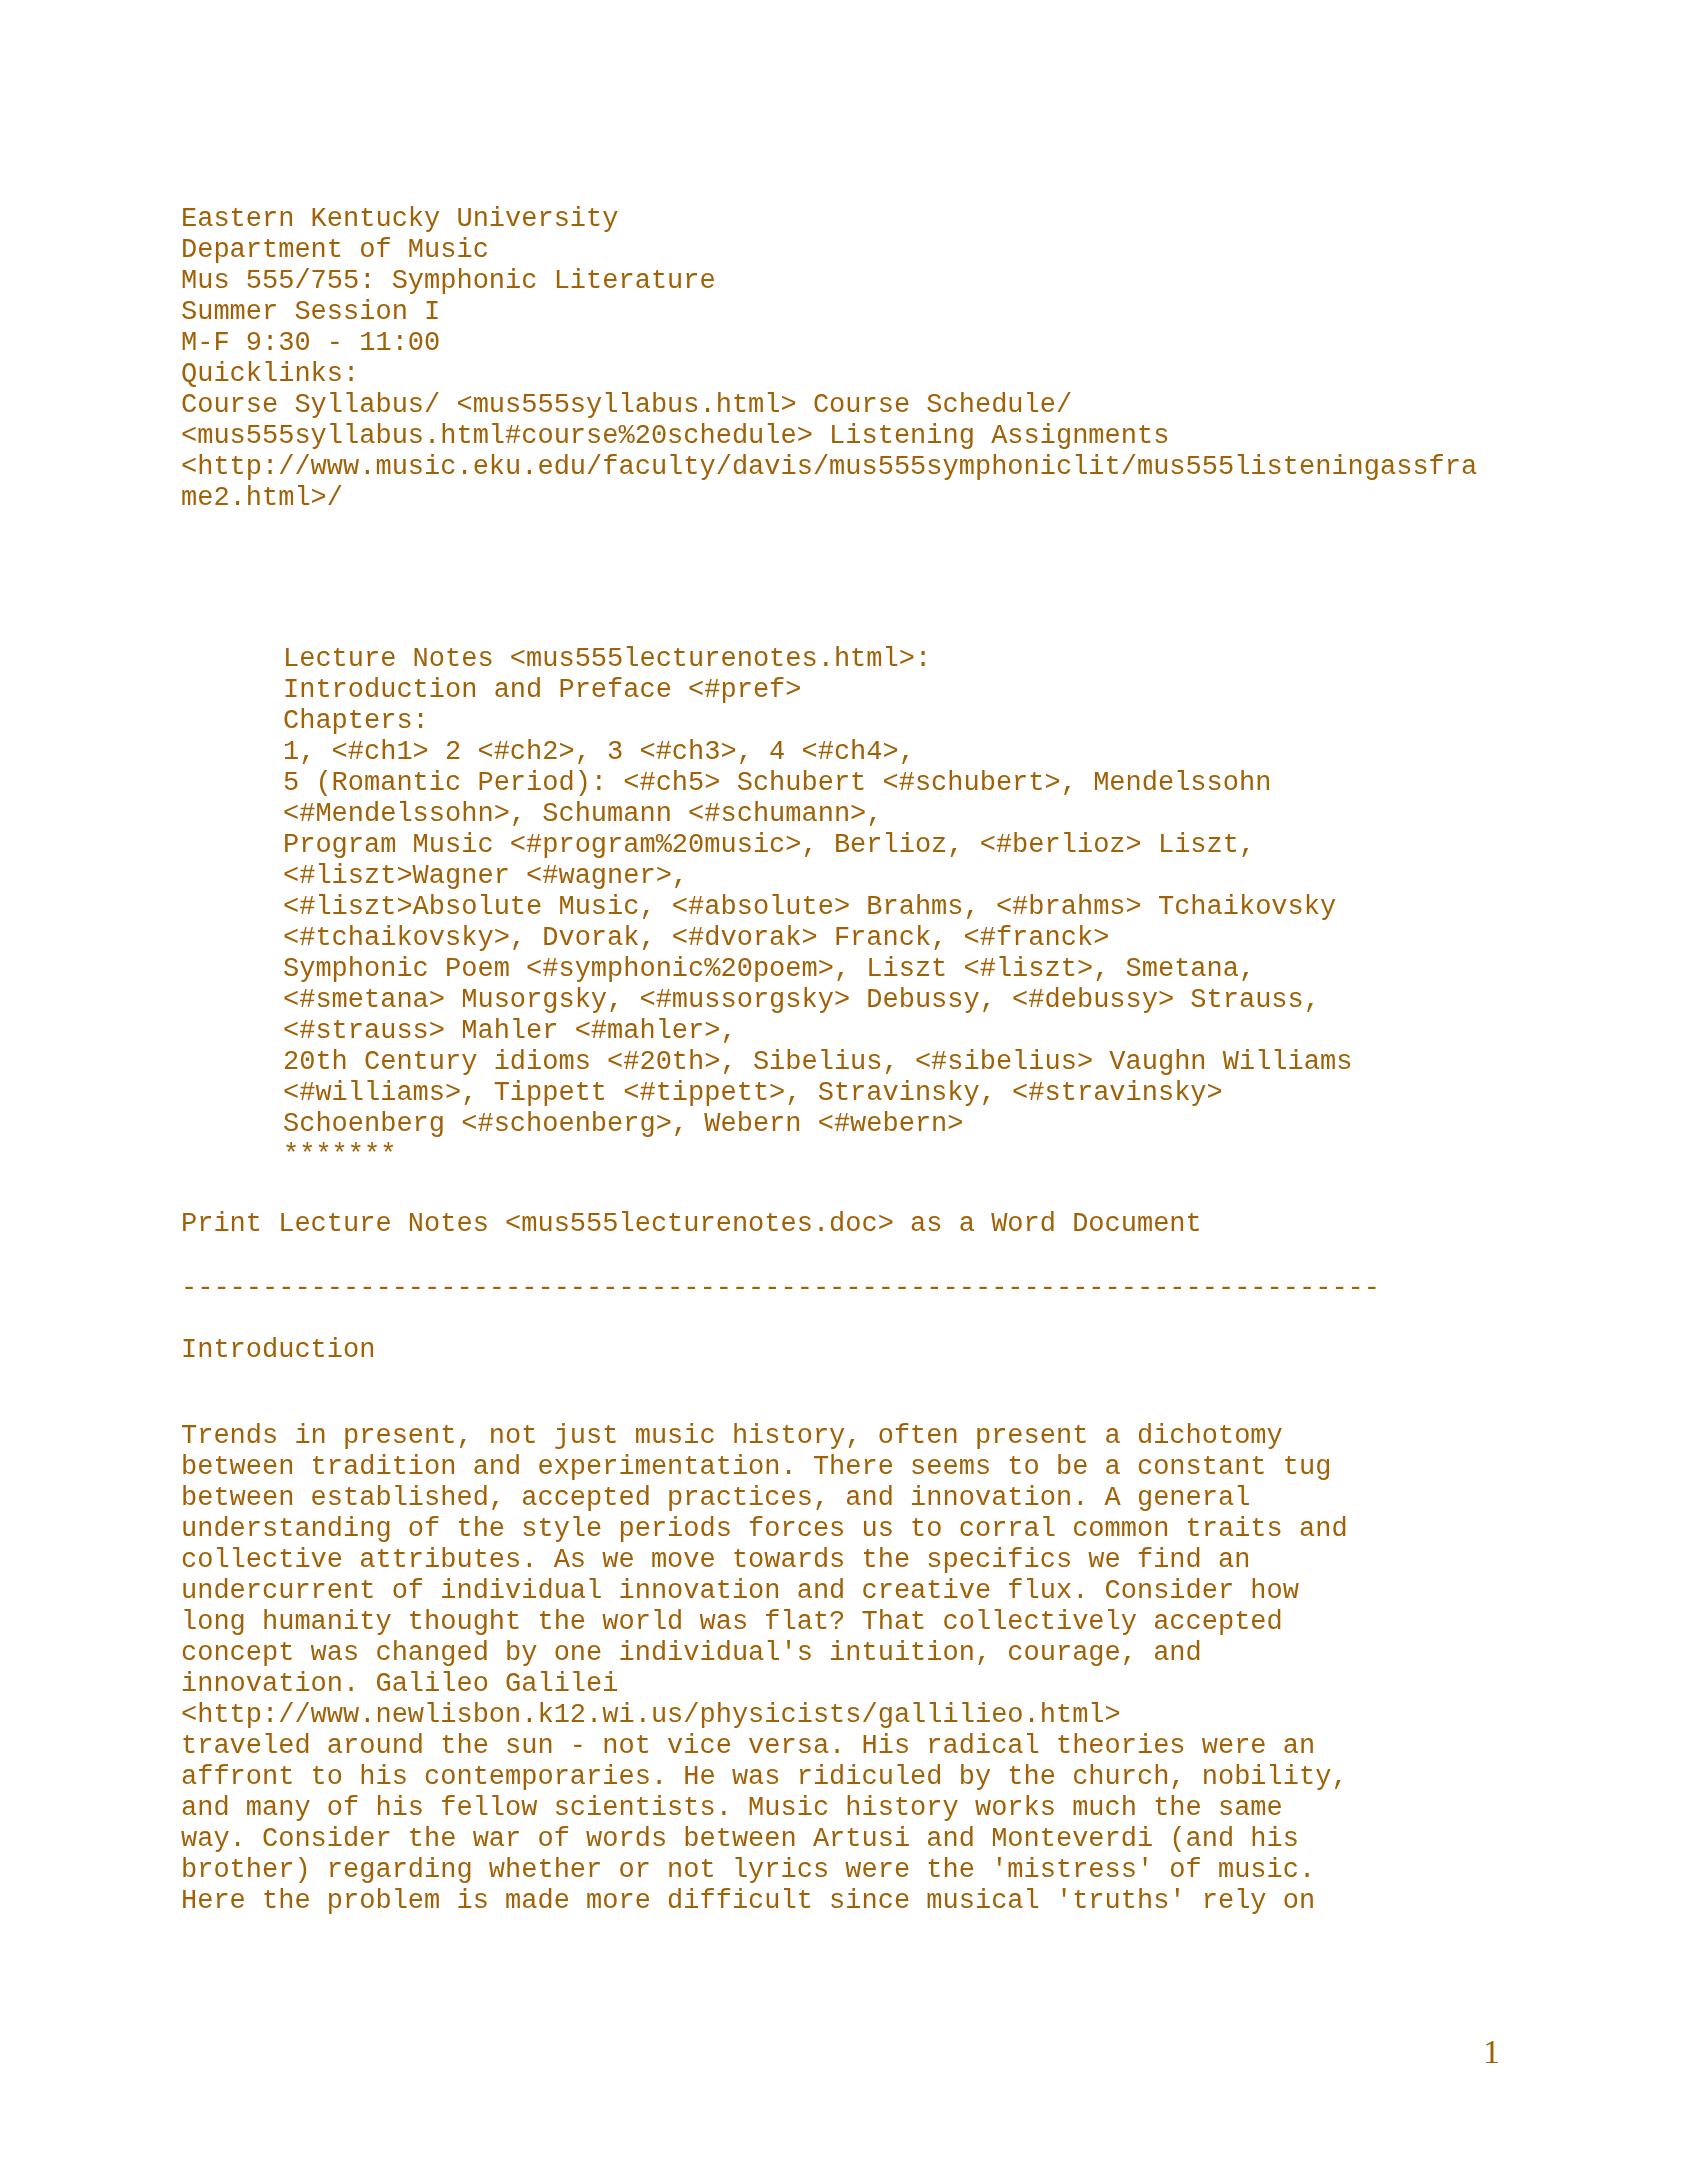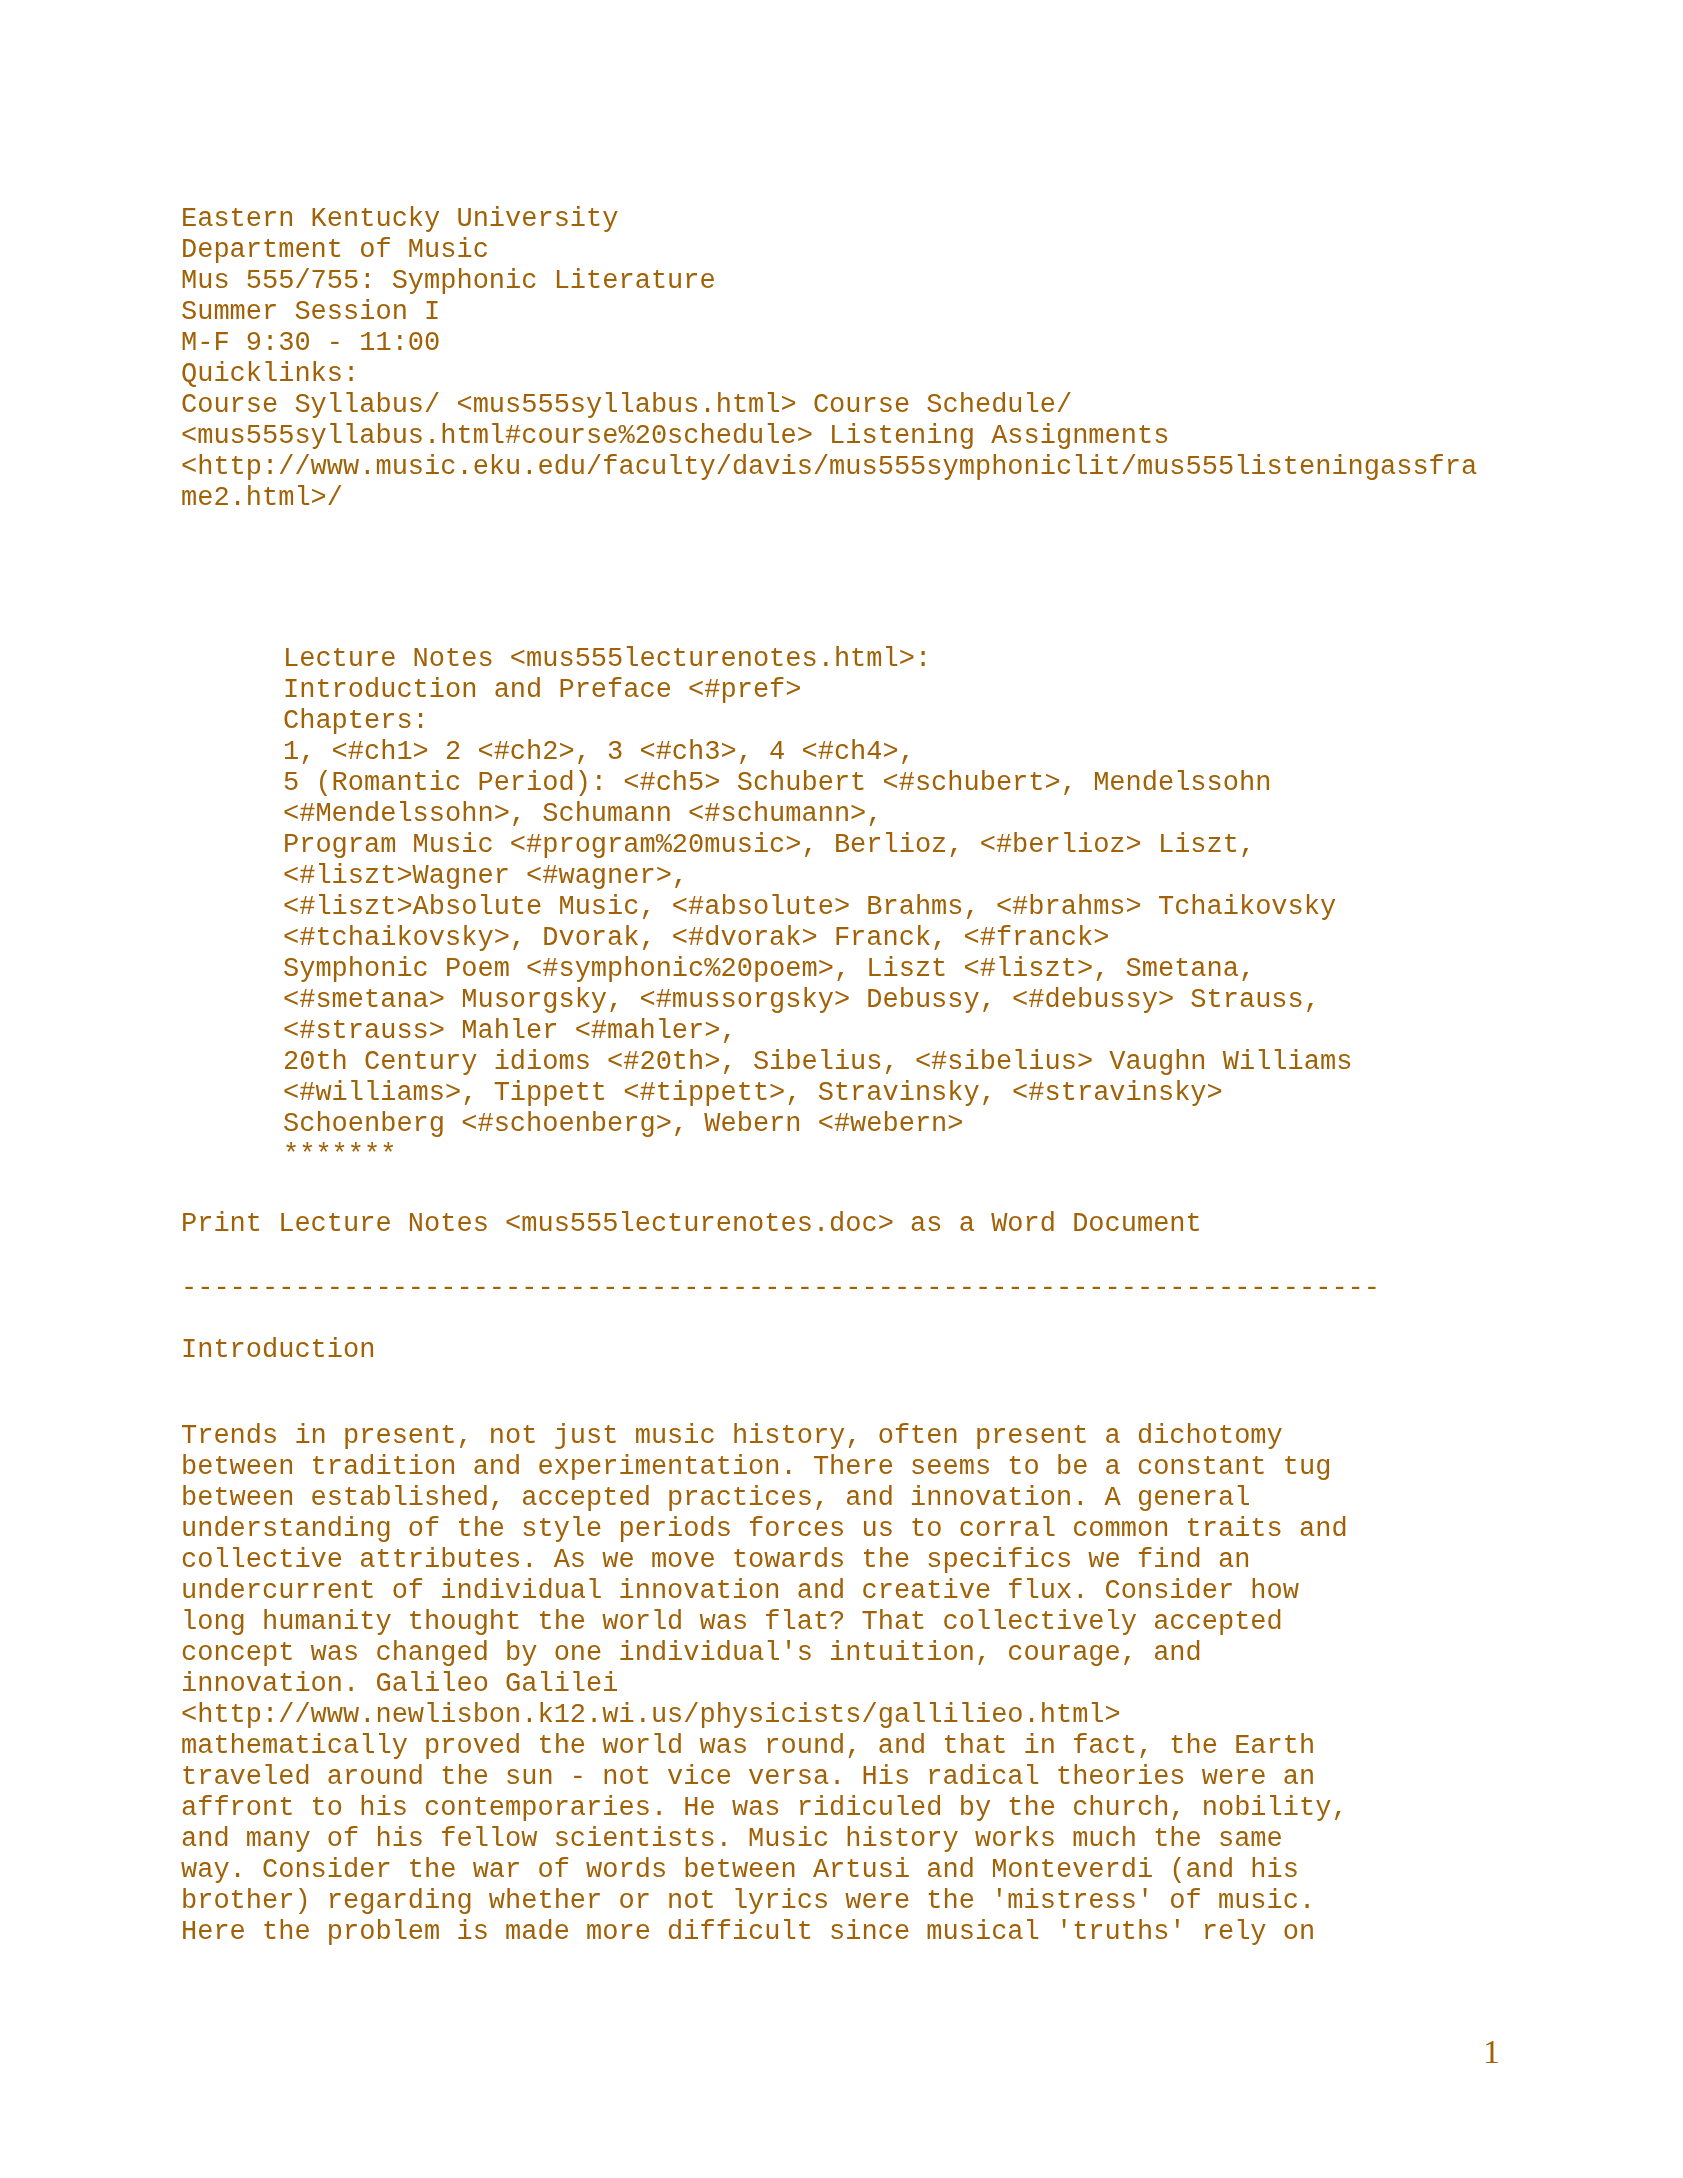--- a/index.html
+++ b/index.html
@@ -97,21 +97,20 @@
     <div class="line">Trends in present, not just music history, often present a dichotomy</div>
     <div class="line">between tradition and experimentation. There seems to be a constant tug</div>
     <div class="line">between established, accepted practices, and innovation. A general</div>
     <div class="line">understanding of the style periods forces us to corral common traits and</div>
     <div class="line">collective attributes. As we move towards the specifics we find an</div>
     <div class="line">undercurrent of individual innovation and creative flux. Consider how</div>
     <div class="line">long humanity thought the world was flat? That collectively accepted</div>
     <div class="line">concept was changed by one individual's intuition, courage, and</div>
     <div class="line">innovation. Galileo Galilei</div>
     <div class="line">&lt;http://www.newlisbon.k12.wi.us/physicists/gallilieo.html&gt;</div>
-    <div class="line">mathematically proved the world was round, and that in fact, the Earth</div>
     <div class="line">traveled around the sun - not vice versa. His radical theories were an</div>
     <div class="line">affront to his contemporaries. He was ridiculed by the church, nobility,</div>
     <div class="line">and many of his fellow scientists. Music history works much the same</div>
     <div class="line">way. Consider the war of words between Artusi and Monteverdi (and his</div>
     <div class="line">brother) regarding whether or not lyrics were the 'mistress' of music.</div>
     <div class="line">Here the problem is made more difficult since musical 'truths' rely on</div>
   </div>
 
   <div class="page-number">1</div>
 

